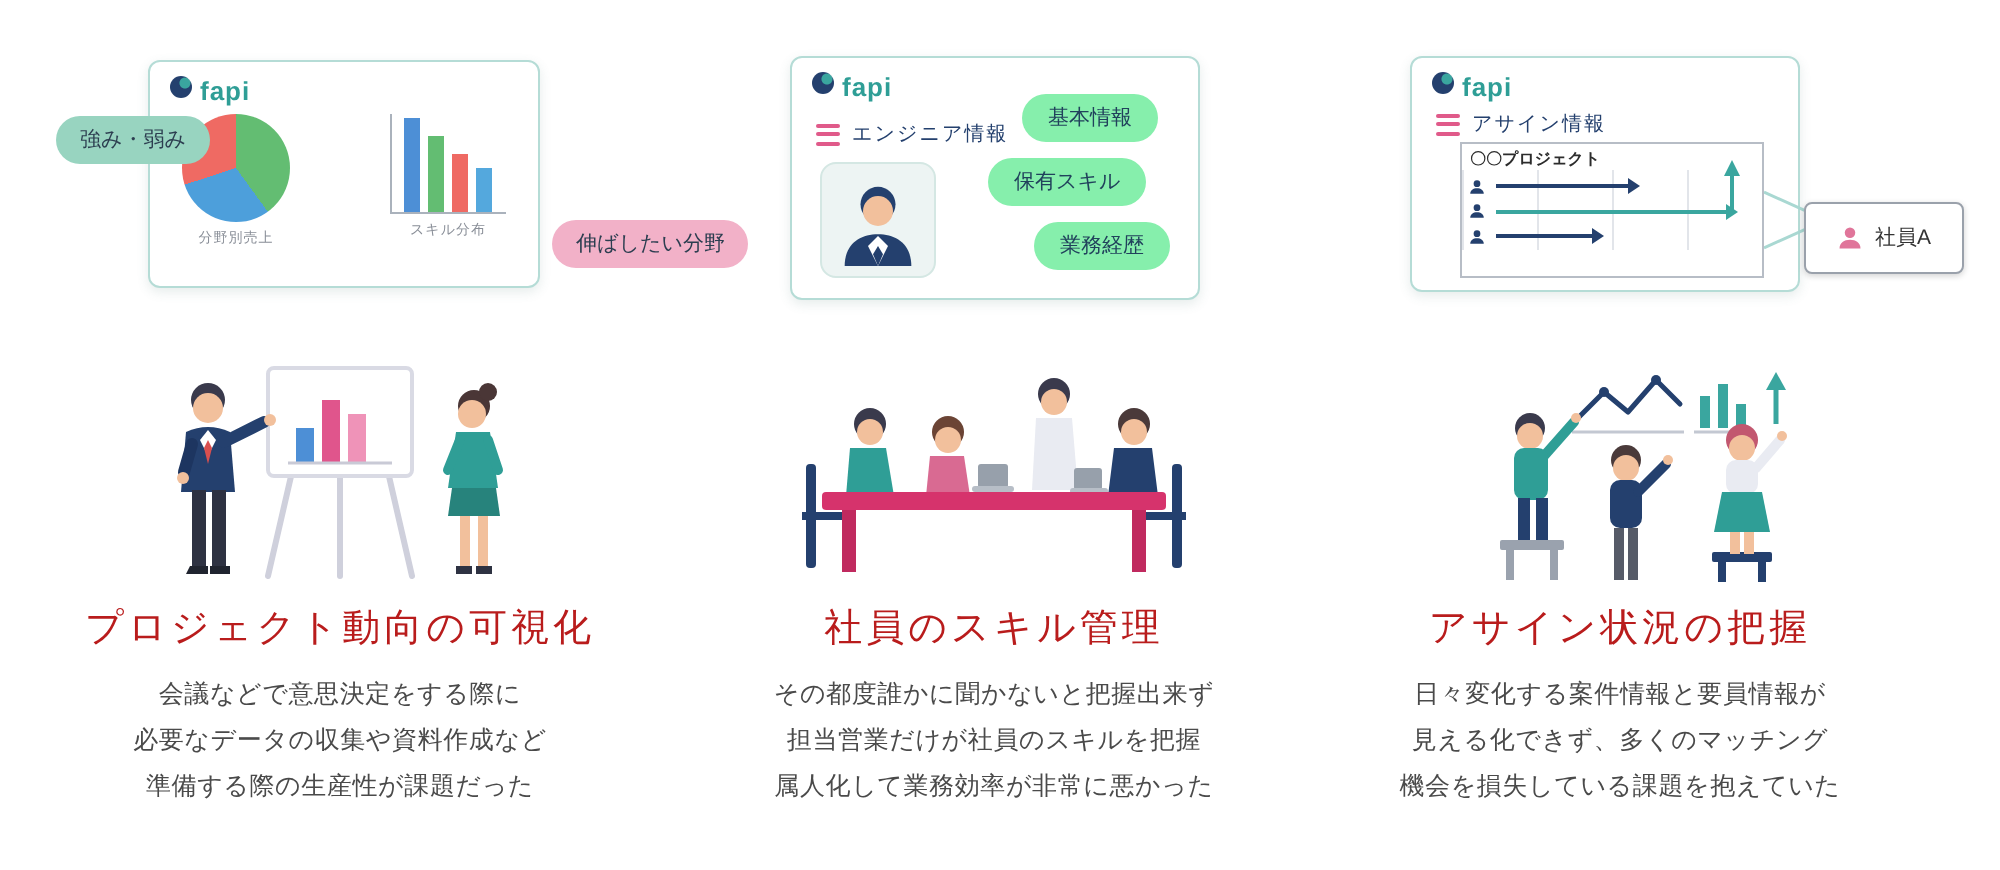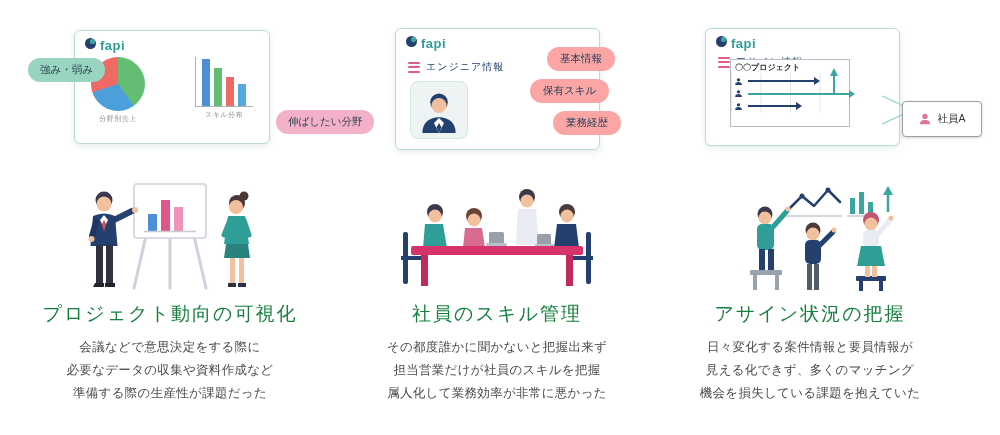--- a/index.html
+++ b/index.html
@@ -40,25 +40,25 @@
   .card-3 .menu-row { left:12px; top:26px; }
   .hamburger { display:flex; flex-direction:column; gap:2.5px; }
   .hamburger span { width:12px; height:2px; border-radius:1px; background:#e05a8a; }
   .menu-label { font-size:10px; color:#24406e; letter-spacing:1px; }
 
   .avatar-box { position:absolute; left:14px; top:52px; width:58px; height:58px; background:#edf4f3;
                 border:1px solid #d4e7e3; border-radius:8px; display:flex; align-items:flex-end;
                 justify-content:center; overflow:hidden; }
   .avatar-svg { width:50px; height:50px; }
 
-  .tag { position:absolute; background:#fca5a5; color:#21425c; font-size:10.5px; padding:5px 13px;
-         border-radius:16px; white-space:nowrap;margin-left:36px; }
+  .tag { position:absolute; background:#86efac; color:#21425c; font-size:10.5px; padding:5px 13px;
+         border-radius:16px; white-space:nowrap; }
   .tag-1 { left:115px; top:18px; } .tag-2 { left:98px; top:50px; } .tag-3 { left:121px; top:82px; }
 
-  .gantt-panel { position:absolute; left:24px; top:30px; width:120px; height:68px;
+  .gantt-panel { position:absolute; left:24px; top:42px; width:152px; height:68px;
                  border:1px solid #b7bdc6; background:#fff; }
   .gantt-title { font-size:8px; font-weight:bold; color:#2c2c2c; padding:2px 0 0 4px; height:13px; }
   .gantt-body { position:relative; background-image:linear-gradient(to right,#e2e5ea 1px,transparent 1px);
                 background-size:25% 100%; }
   .gantt-months { display:grid; grid-template-columns:repeat(4,1fr); border-top:1px solid #cfd3da;
                   border-bottom:1px solid #cfd3da; height:13px; }
   .gantt-months span { font-size:7.5px; color:#444; text-align:center; line-height:12px; }
   .gantt-rows { padding-top:2px; }
   .gantt-row { display:flex; align-items:center; height:12.5px; padding-left:3px; }
   .person-ico { width:9px; height:9px; fill:#24406e; flex:none; }
@@ -71,21 +71,21 @@
   .callout { position:absolute; left:196px; top:72px; width:80px; height:36px; background:#fff;
              border:1px solid #9aa1ab; border-radius:4px; box-shadow:0 1px 3px rgba(0,0,0,.18);
              display:flex; align-items:center; justify-content:center; gap:5px; z-index:3; }
   .callout .person-ico { width:14px; height:14px; fill:#e0759a; }
   .callout-label { font-size:10.5px; color:#333; }
   .connector { position:absolute; left:176px; top:64px; z-index:2; }
 
   .illus { display:block; margin:10px auto 0; }
 
   .feature-heading { margin-top:8px; text-align:center; font-size:19px; font-weight:500;
-                     color:#15803d; letter-spacing:2px; }
+                     color:#b91c1c; letter-spacing:2px; }
   .desc { margin-top:9px; text-align:center; font-size:12.5px; color:#4a4a4a; line-height:23px;
           letter-spacing:.3px; }
 </style>
 </head>
 <body>
 
 <div class="page">
 
   <section class="col col-1">
     <div class="card-area">

